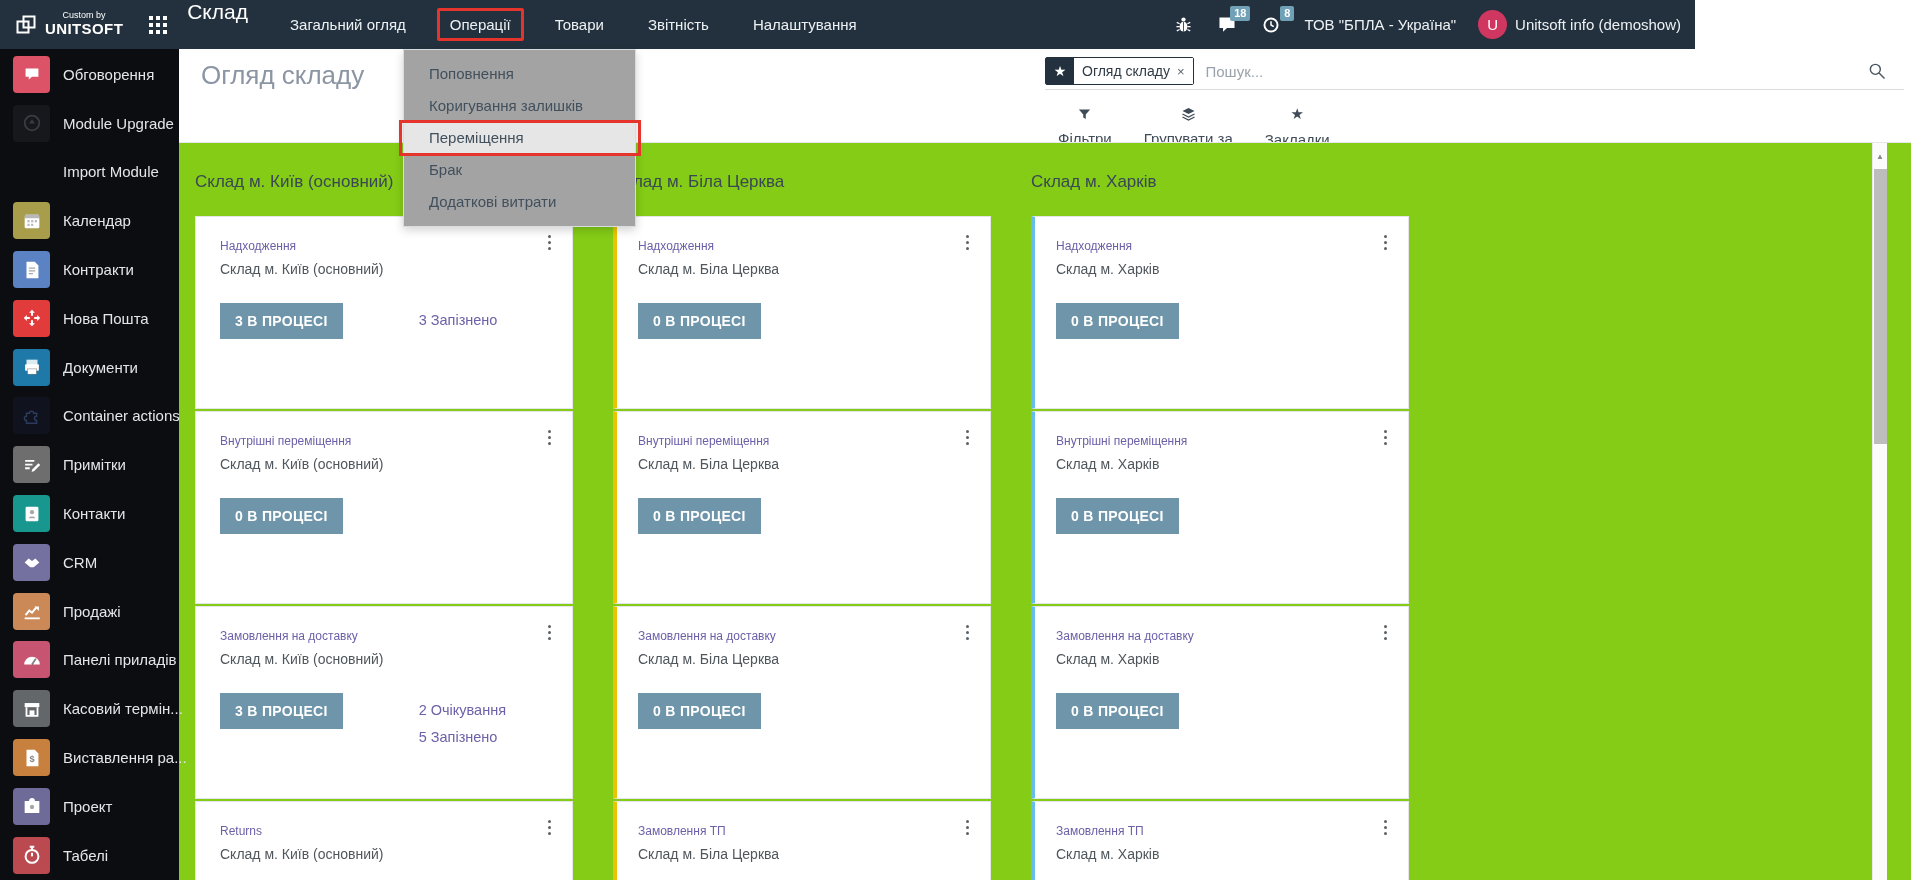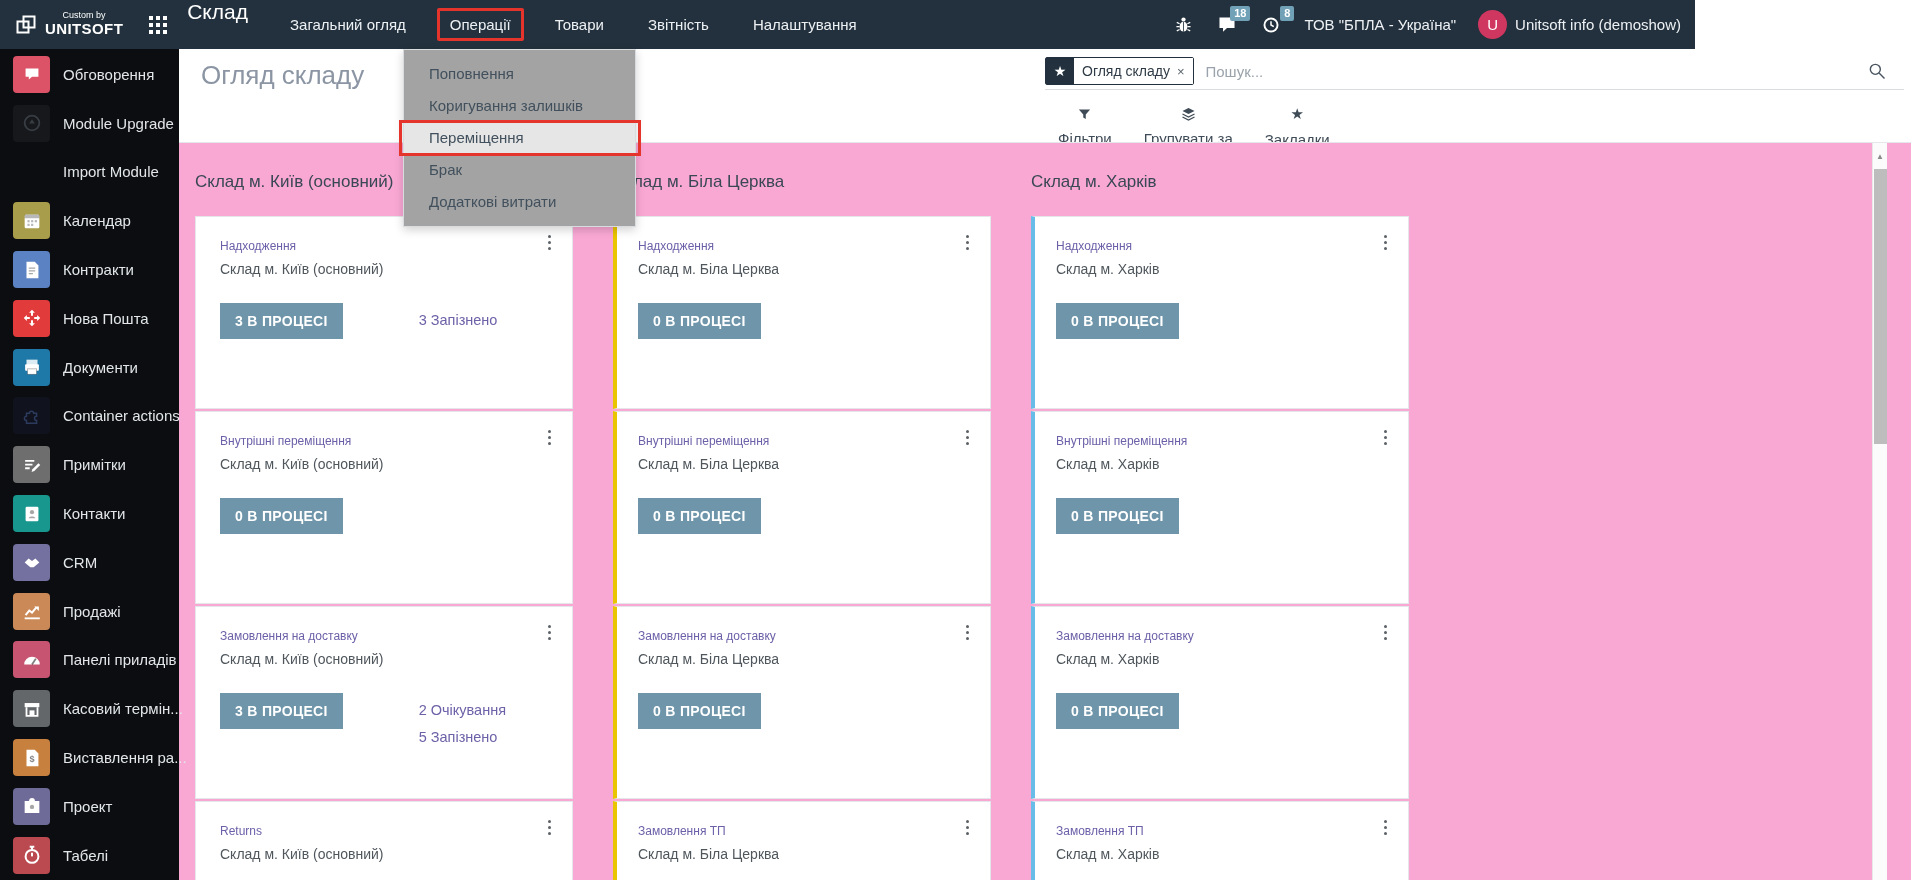--- a/index.html
+++ b/index.html
@@ -54,21 +54,21 @@
   .search-input { border:none; outline:none; margin-left:12px; font-size:15px; width:420px; color:#2f3b46;
     font-family:"Liberation Sans",sans-serif; }
   .search-input::placeholder { color:#9aa3ab; }
   .magnifier { position:absolute; right:18px; top:12px; cursor:pointer; }
   .ctrl-row { position:absolute; left:13px; top:56px; display:flex; gap:32px; align-items:center; }
   .ctrl-btn { display:flex; align-items:center; gap:8px; font-size:15px; color:#3f4b57; cursor:pointer;flex-direction:column; }
   .ctrl-btn .star-glyph { font-size:15px; color:#3f4b57; }
 
   
   .content { position:absolute; left:0; top:93px; width:1732px; height:738px;
-    background:#f9a8d4; border-top:1px solid #e5e7ea; overflow:hidden; padding:29px 12px 0 16px; }
+    background:#84cc16; border-top:1px solid #e5e7ea; overflow:hidden; padding:29px 12px 0 16px; }
   .cols { display:flex; }
   .kcol { width:378px; margin-right:40px; }
   .kcol-header { font-size:17px; font-weight:500; color:#3a4754; margin-bottom:24px; white-space:nowrap; }
   .kcard { position:relative; background:#fff; border:1px solid #e4e6e9; height:193px;
     margin-bottom:2px; padding:22px 24px 0 24px; }
   .kcard.accented { border-left:4px solid; padding-left:21px; }
   .kcard-title { font-size:12px; font-weight:500; color:#6c60a8; cursor:pointer; }
   .kcard-sub { font-size:14px; color:#4f565c; margin-top:8px; }
   .kcard-row { display:flex; margin-top:26px; align-items:flex-start; }
   .kbtn { background:#6e95a9; color:#fff; font-size:14px; font-weight:bold; letter-spacing:.3px;

